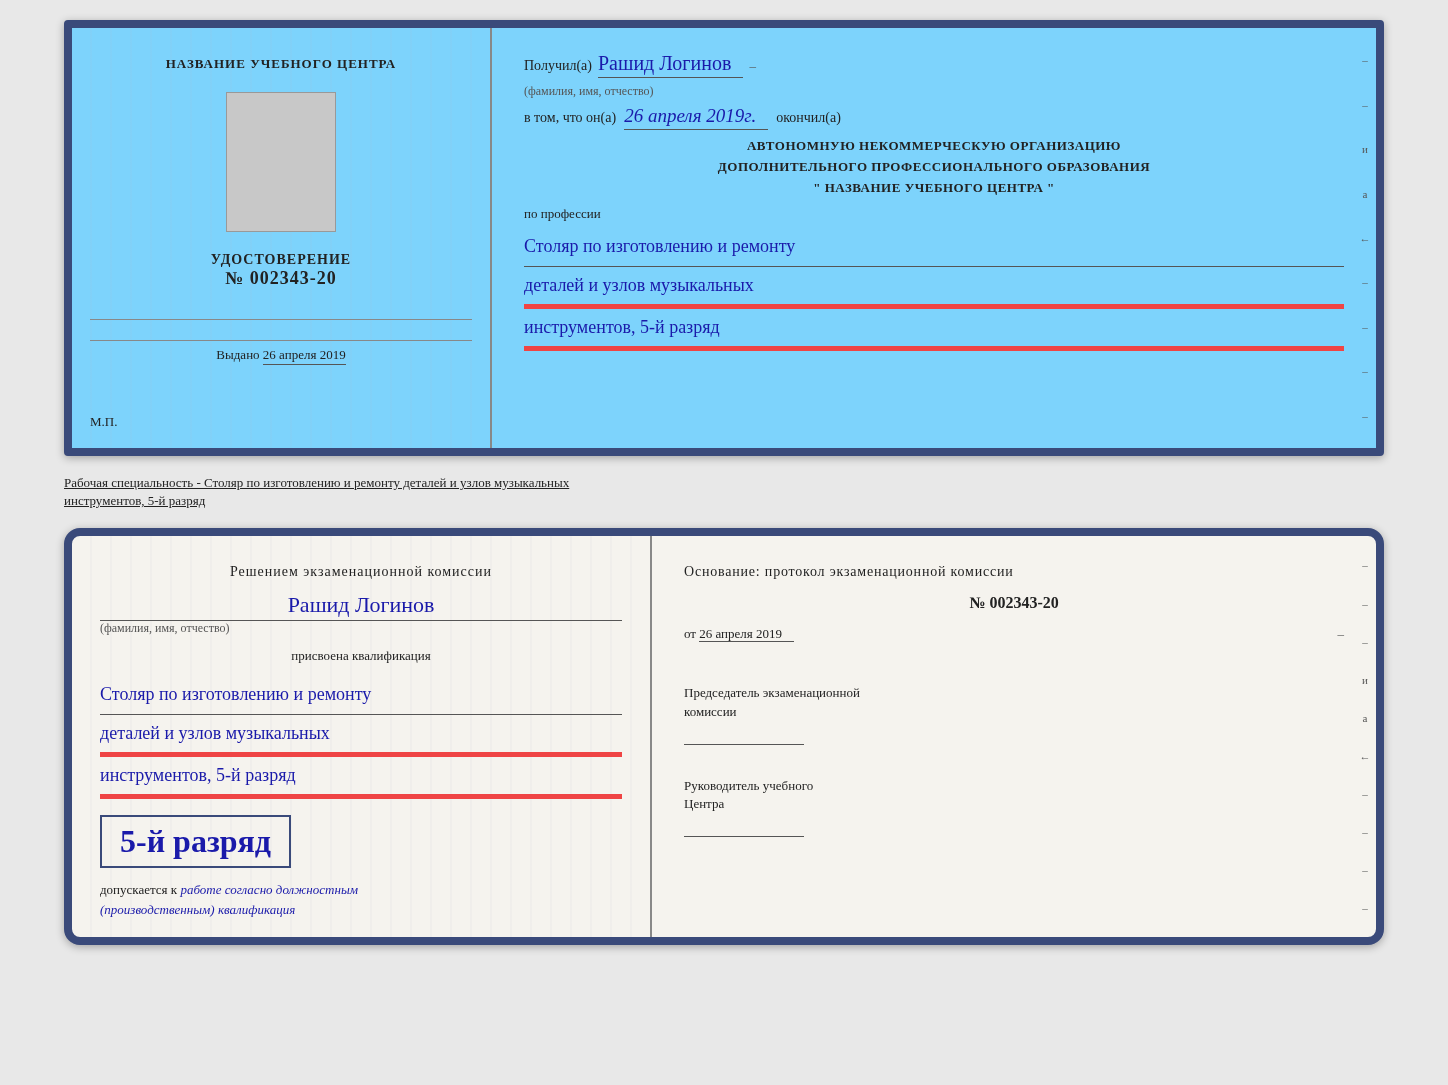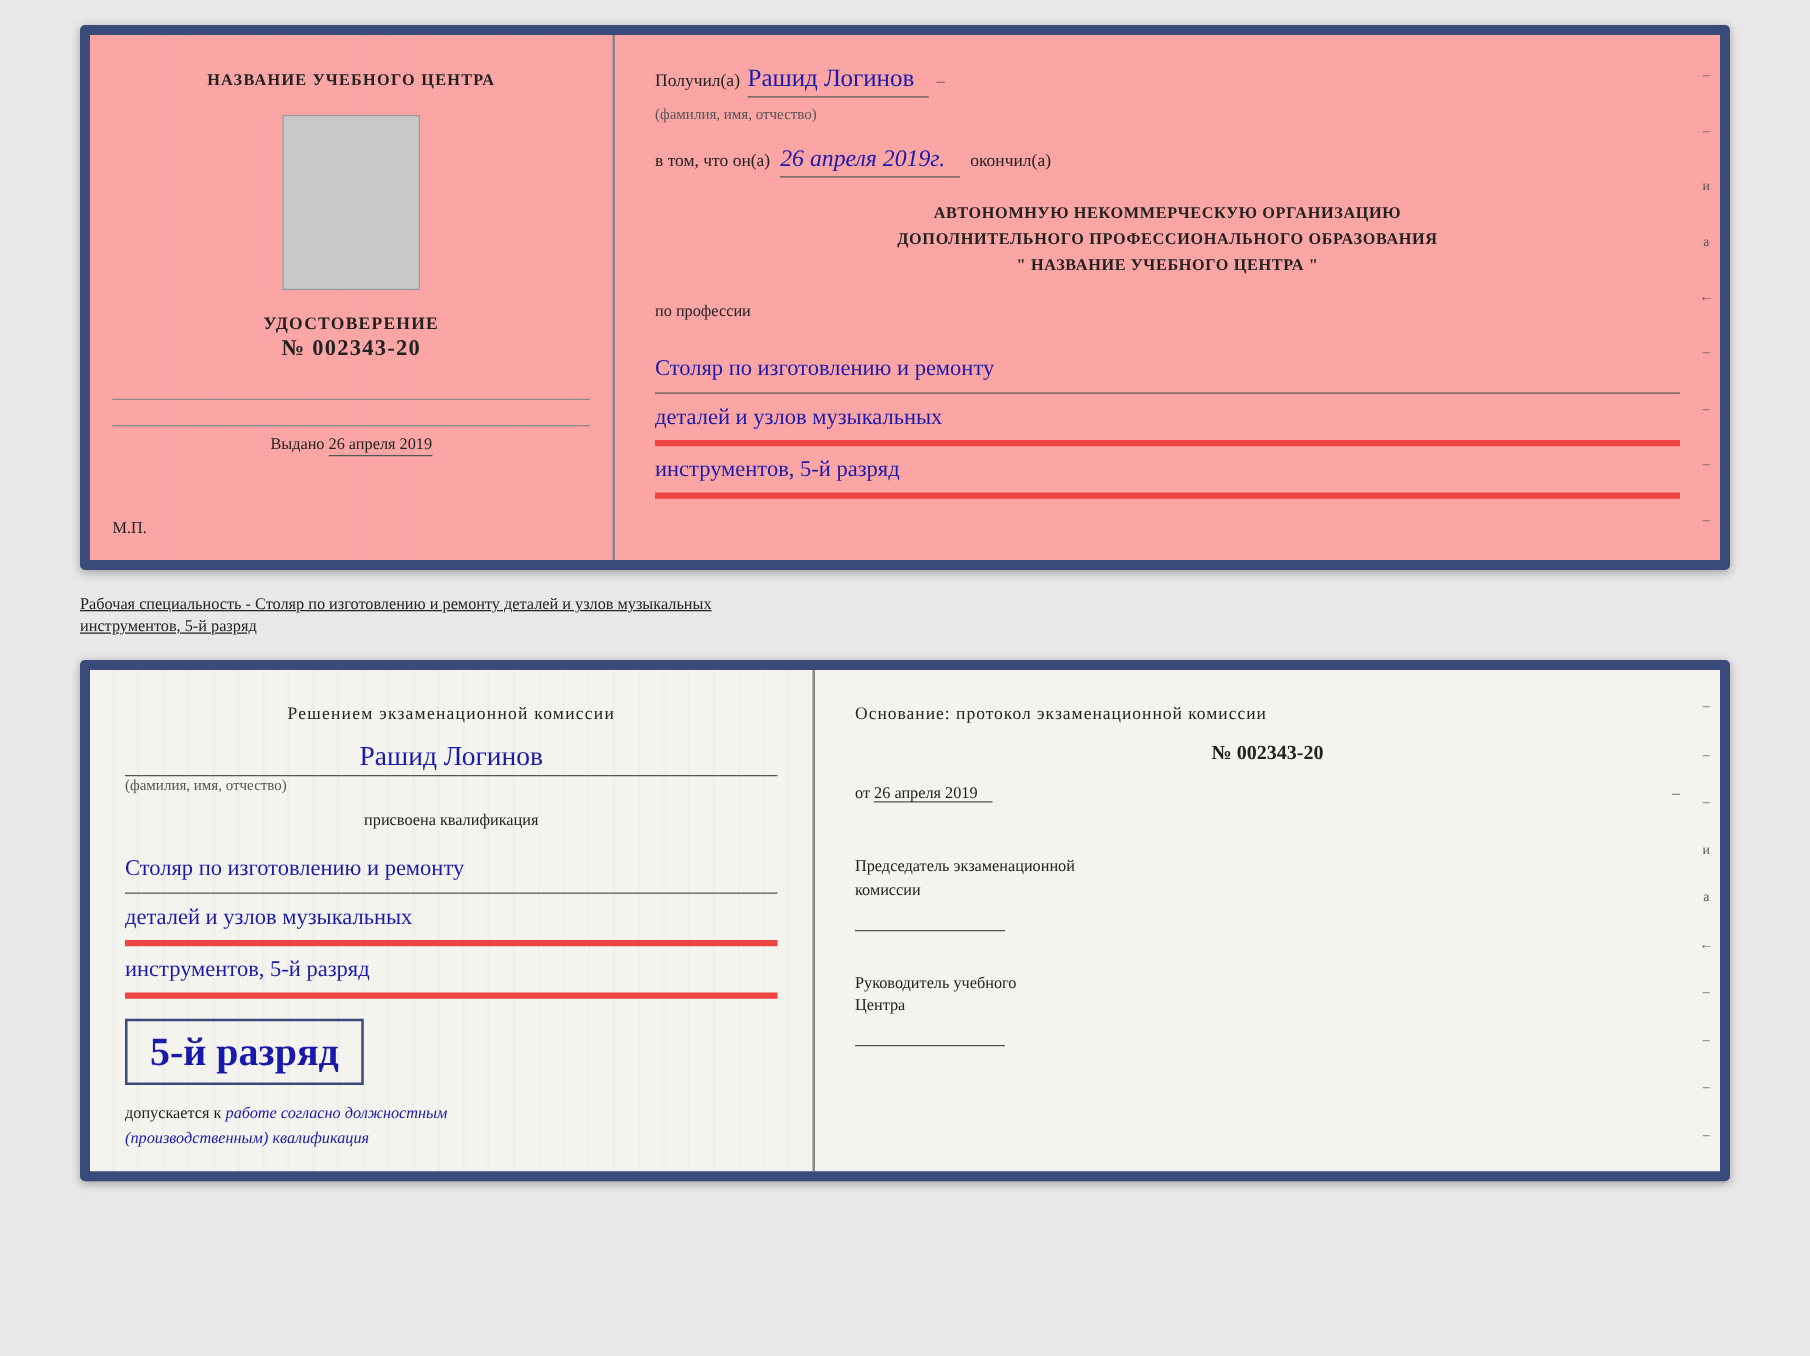--- a/index.html
+++ b/index.html
@@ -11,21 +11,21 @@
       display: flex;
       flex-direction: column;
       align-items: center;
       padding: 20px;
       gap: 18px;
     }
 
     
     .document {
       width: 1320px;
-      background: #fca5a5;
+      background: #7dd3fc;
       border: 8px solid #3a4a7a;
       border-radius: 4px;
       display: flex;
       position: relative;
       overflow: hidden;
       box-shadow: 0 2px 8px rgba(0,0,0,0.3);
     }
 
     .doc-left {
       width: 420px;
@@ -43,21 +43,21 @@
         rgba(180,180,200,0.08) 18px,
         rgba(180,180,200,0.08) 20px
       );
     }
 
     .doc-right {
       flex: 1;
       padding: 24px 32px 18px 32px;
       display: flex;
       flex-direction: column;
-      gap: 18px;
+      gap: 6px;
       position: relative;
     }
 
     .center-title {
       font-size: 13px;
       font-weight: bold;
       letter-spacing: 1px;
       text-align: center;
       color: #222;
       text-transform: uppercase;
@@ -223,21 +223,21 @@
       text-decoration: underline;
       color: #222;
       text-align: right;
     }
 
     
     .bottom-doc {
       width: 1320px;
       background: #f5f3ee;
       border: 8px solid #3a4a7a;
-      border-radius: 4px;
+      border-radius: 16px;
       display: flex;
       position: relative;
       overflow: hidden;
       box-shadow: 0 2px 8px rgba(0,0,0,0.3);
     }
 
     .bottom-left {
       width: 580px;
       border-right: 2px solid #888;
       padding: 28px 28px 18px 28px;

